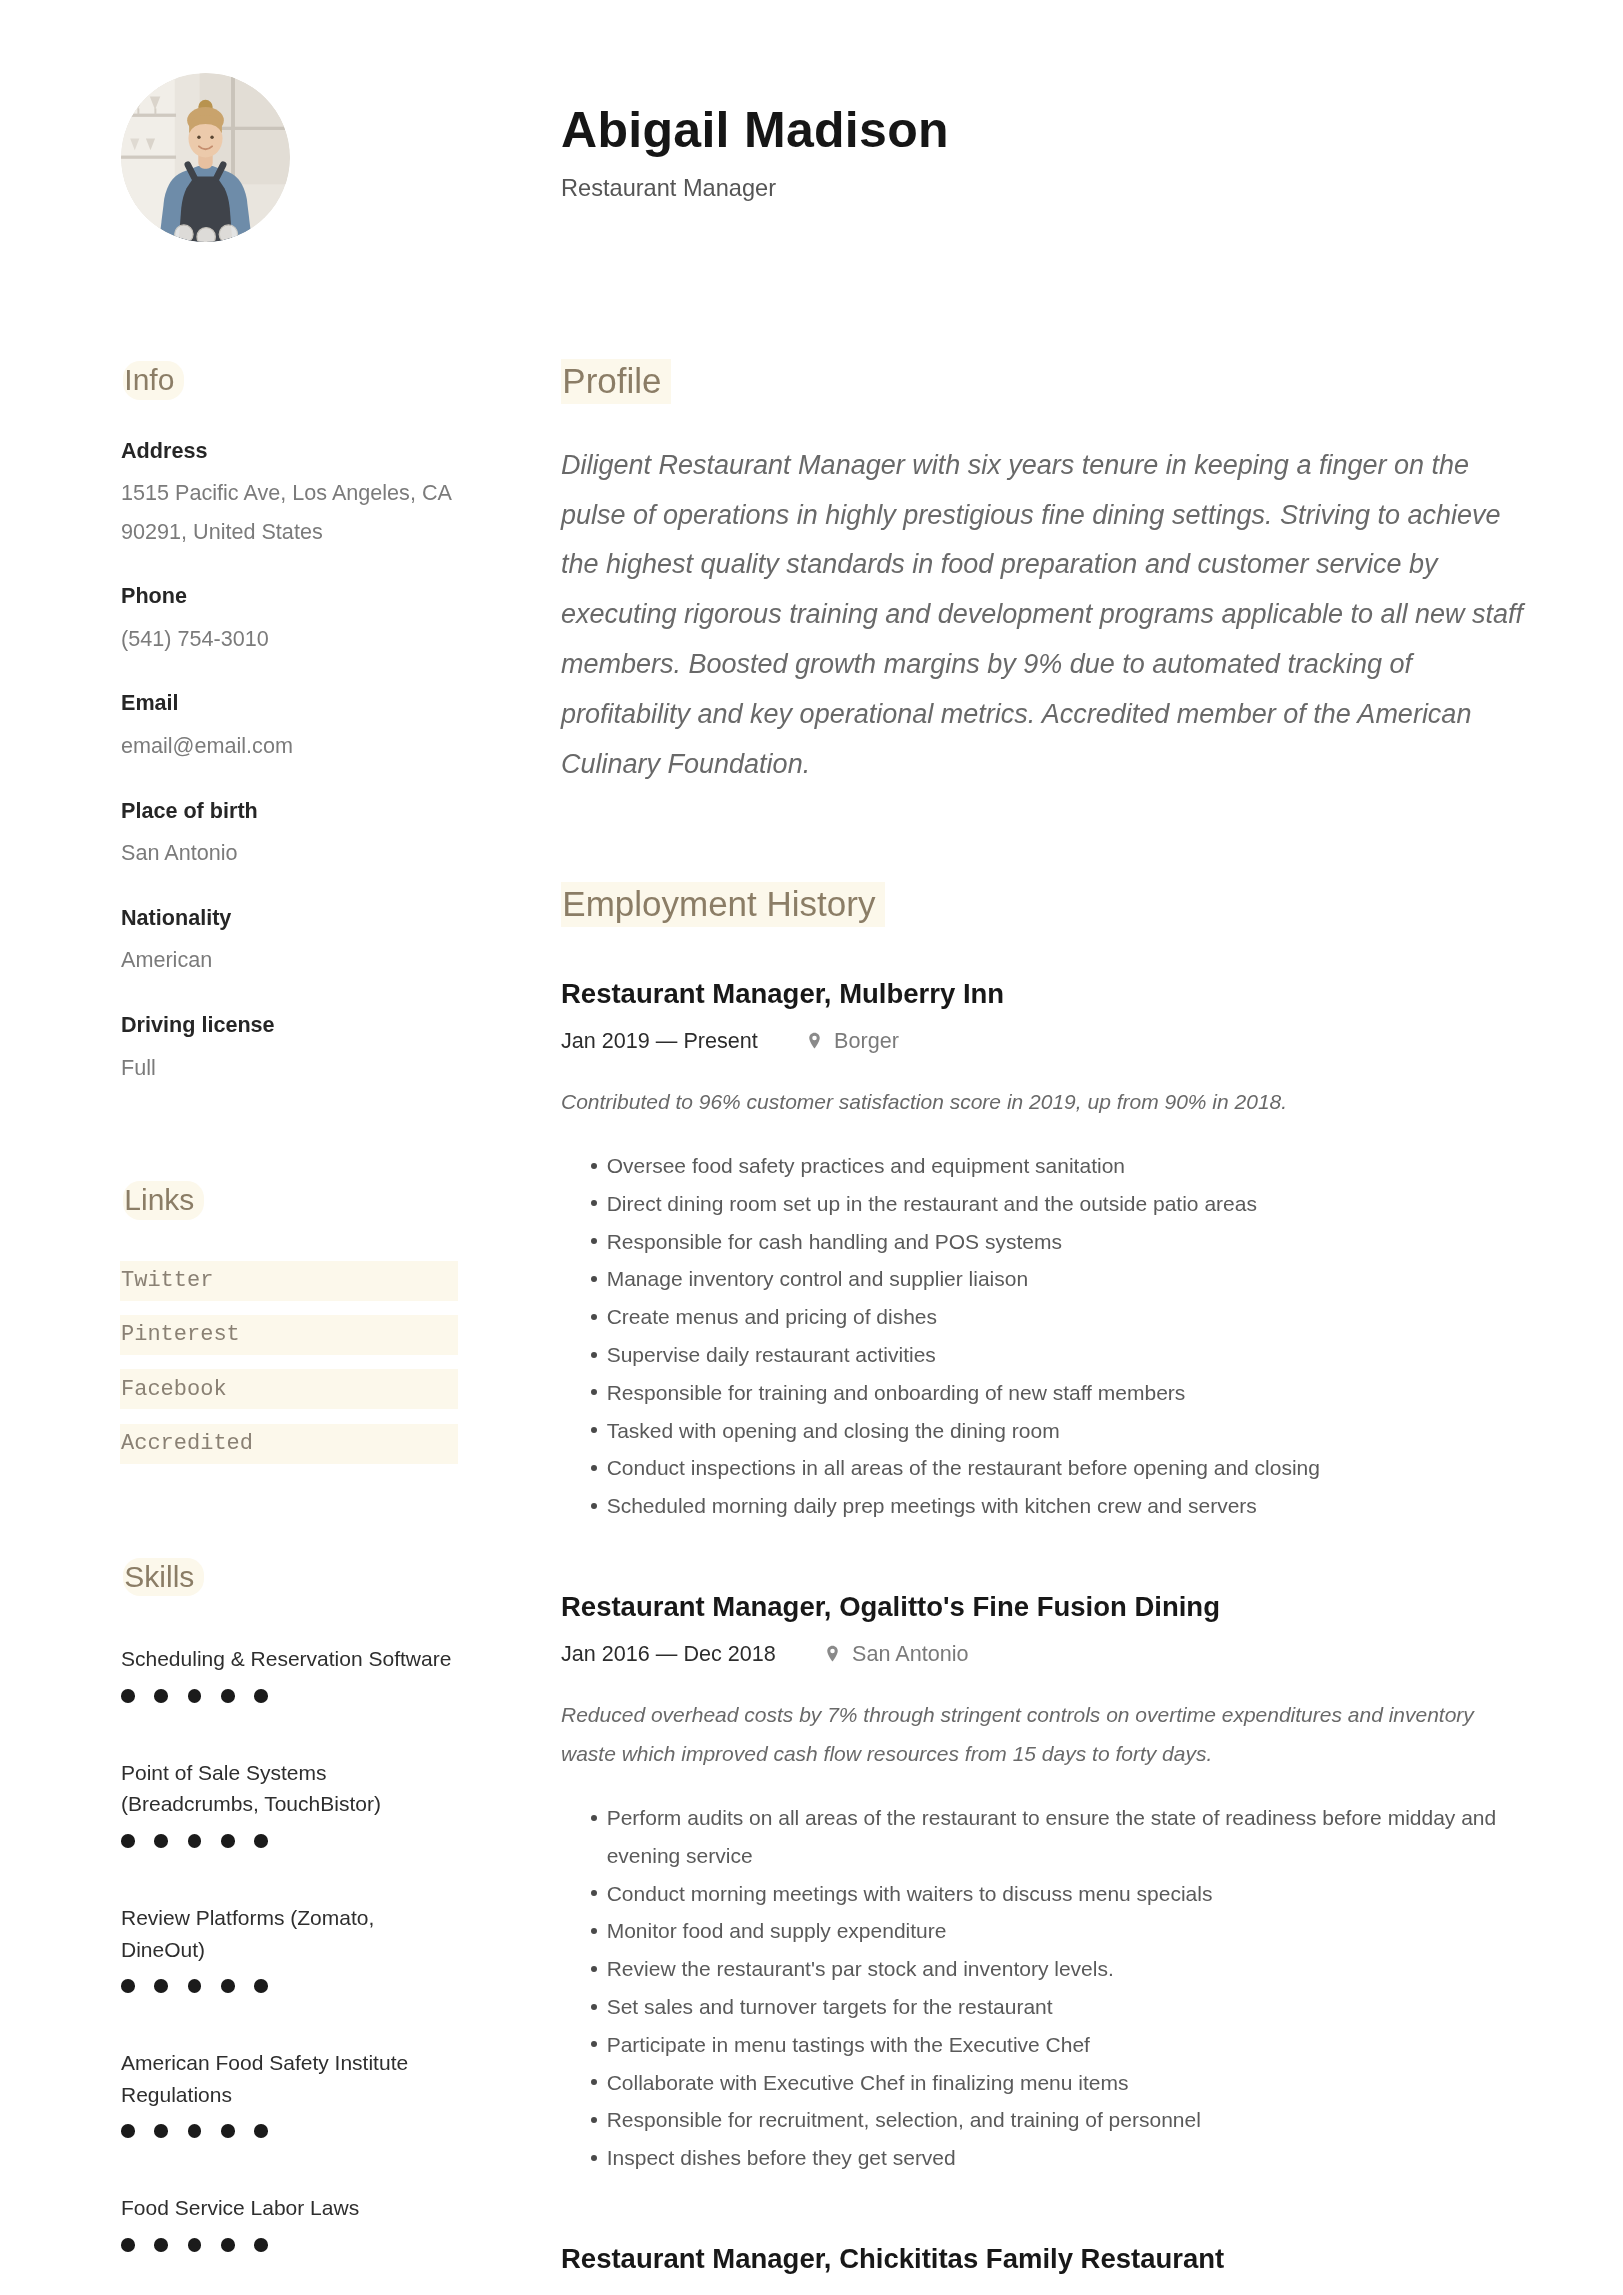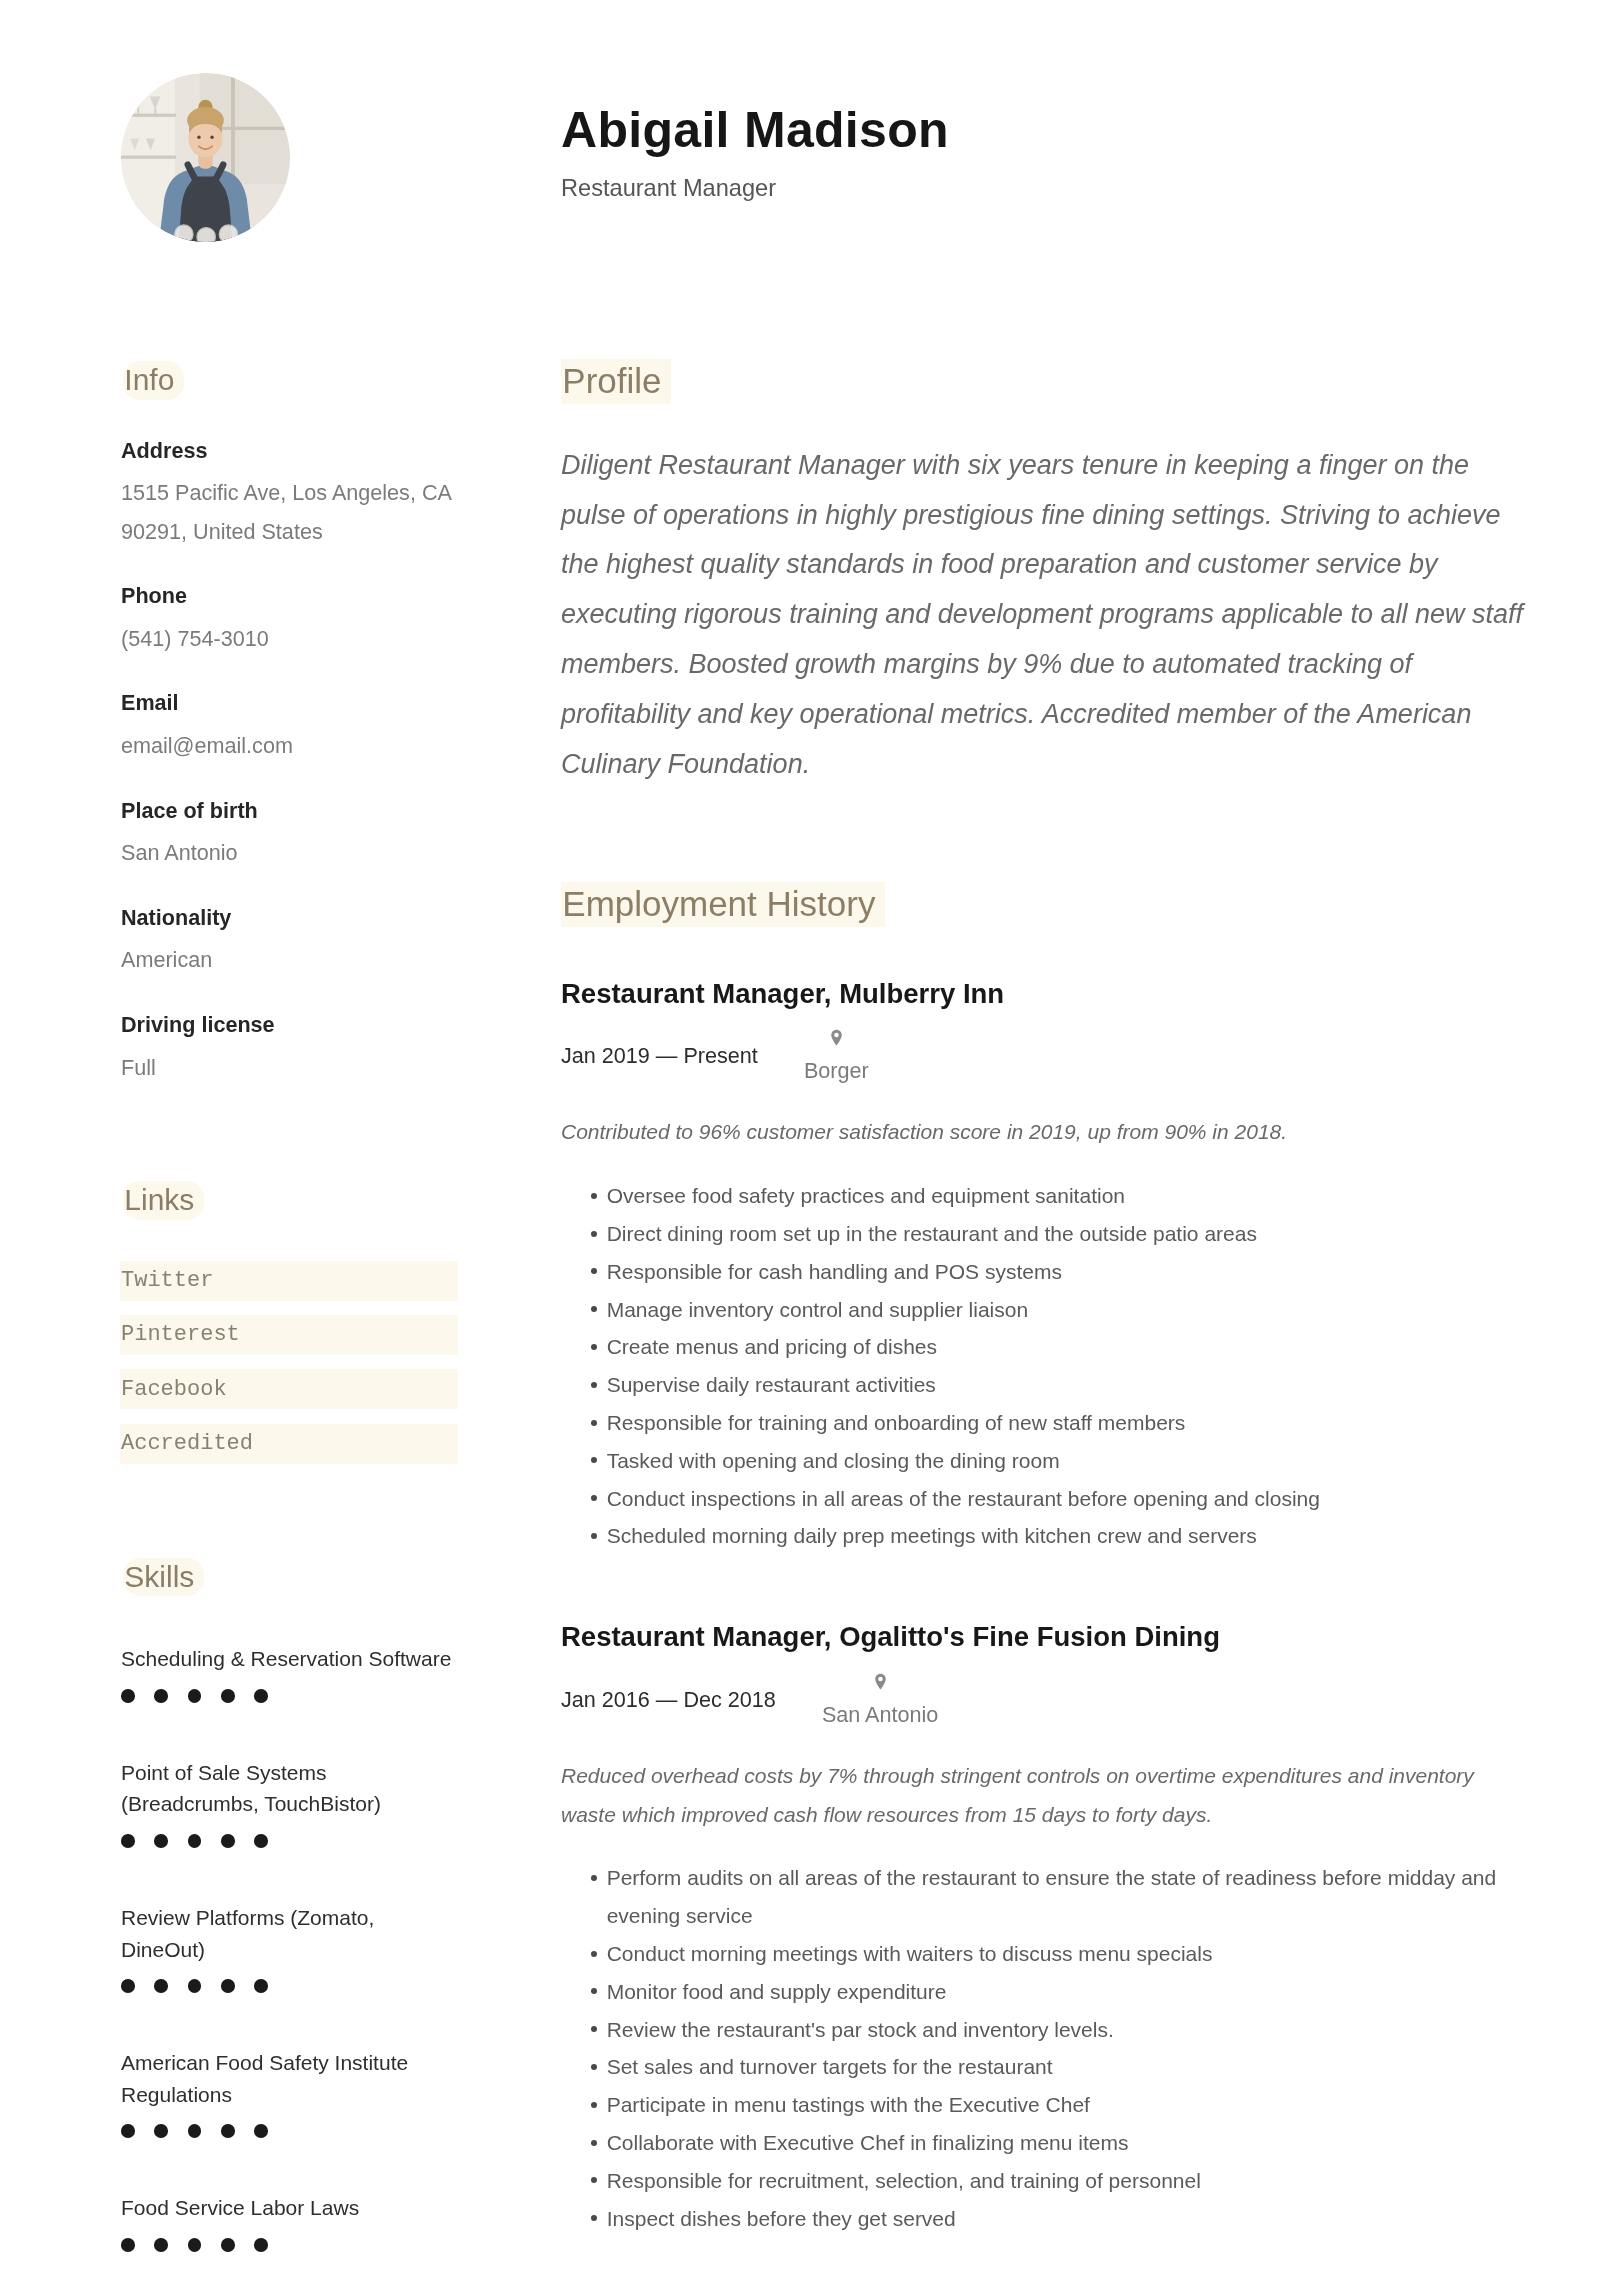--- a/index.html
+++ b/index.html
@@ -52,21 +52,21 @@
   .dots{margin-top:14.4px;display:flex;gap:19.6px;}
   .dot{width:13.7px;height:13.7px;border-radius:50%;background:#e2ddd4;}
   .dot.filled{background:#1b1b1b;}
   
   .profile-text{margin-top:37px;font-style:italic;font-size:27px;color:var(--italic);line-height:1.85;max-width:973px;}
   .employment{margin-top:92px;}
   .job{margin-top:65px;}
   .job:first-of-type{margin-top:50px;}
   .job-title{font-size:27.5px;font-weight:700;color:#181818;line-height:1.25;margin:0;}
   .job-meta{margin-top:17px;display:flex;align-items:center;font-size:21.6px;color:#2c2c2c;}
-  .job-location{margin-left:46px;display:inline-flex;align-items:center;gap:9.2px;color:var(--value);flex-direction:column;}
+  .job-location{margin-left:46px;display:inline-flex;align-items:center;gap:9.2px;color:var(--value);}
   .pin{width:21px;height:21px;flex:0 0 auto;}
   .job-summary{margin-top:29px;font-style:italic;font-size:21px;color:var(--italic);line-height:1.85;}
   .job-bullets{margin:25px 0 0 0;padding:0 0 0 30px;list-style:none;}
   .job-bullets li{position:relative;padding-left:15.7px;font-size:21px;color:var(--gray);line-height:1.8;}
   .job-bullets li::before{content:'';position:absolute;left:0;top:15.7px;width:5.9px;height:5.9px;border-radius:50%;background:#4a4a4a;}
 </style>
 </head>
 <body>
 
 <div class="page">

